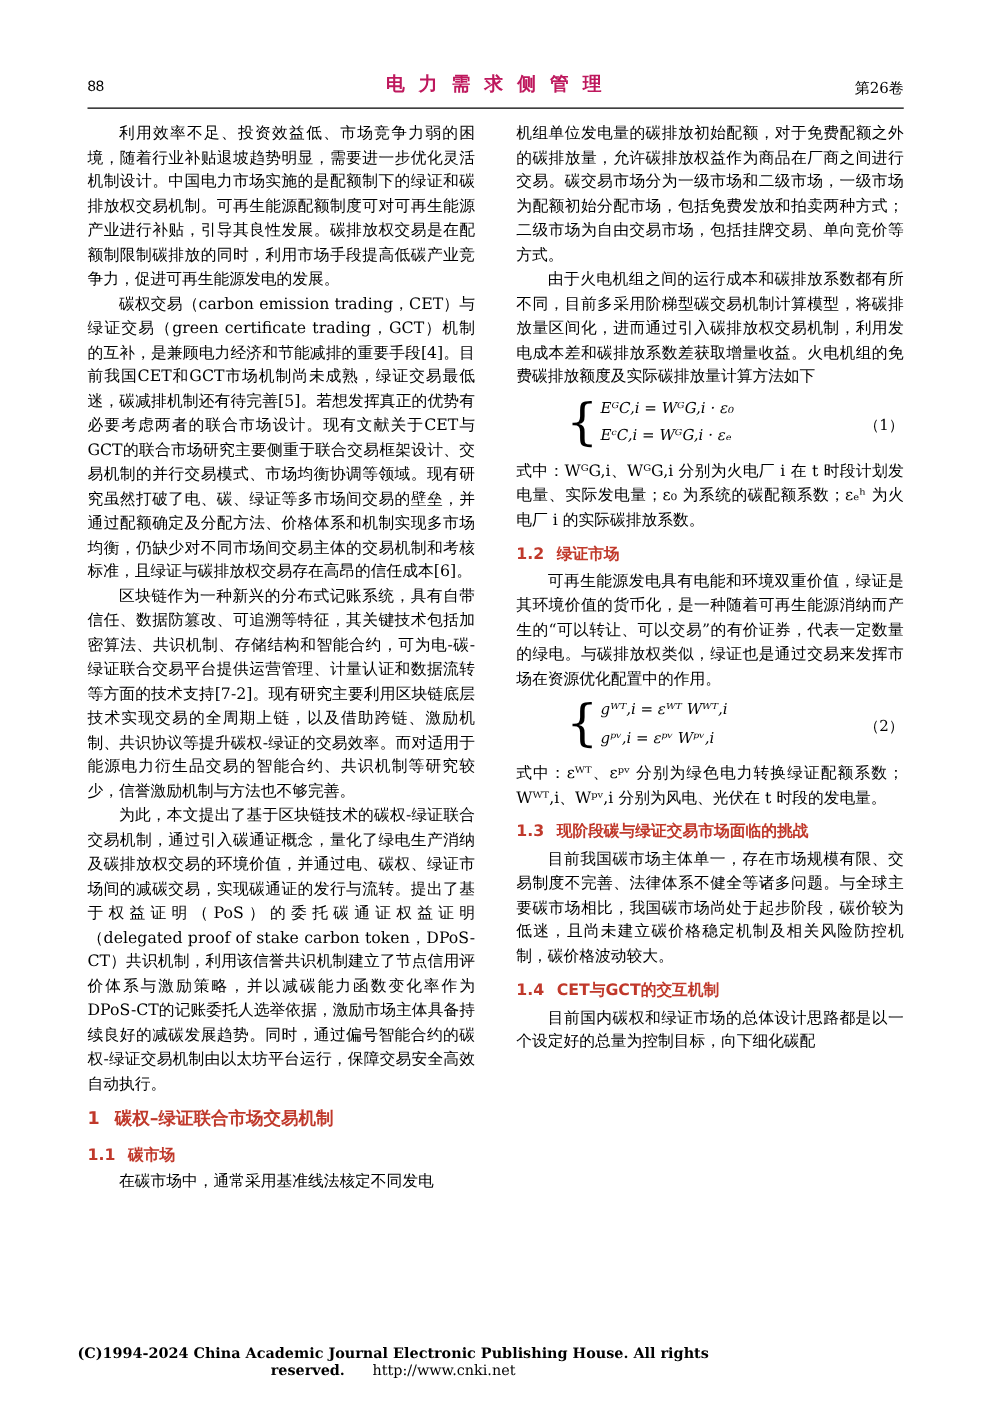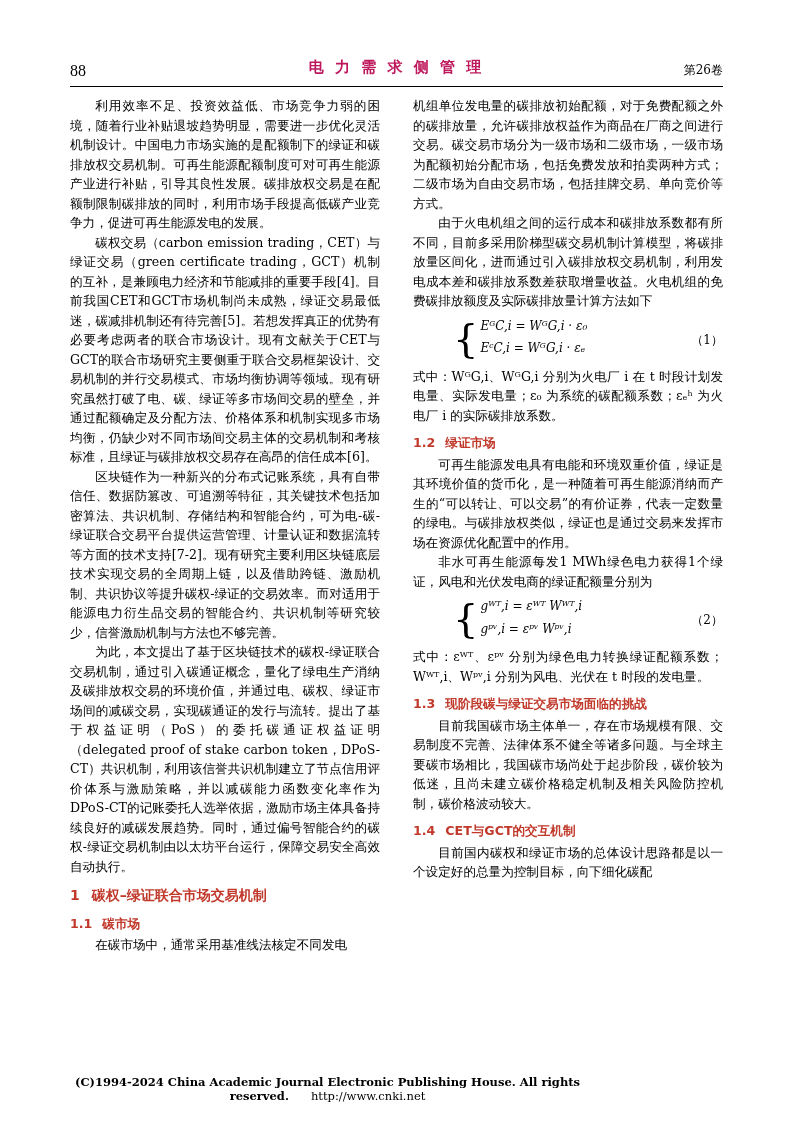--- a/index.html
+++ b/index.html
@@ -31,22 +31,22 @@
     left: 0;
     top: 28px;
     width: 653px;
     height: 1px;
     background: #000000;
   }
   .header-page-no {
     position: absolute;
     left: 0;
     top: 4px;
-    font-size: 16px;
-    font-family: Liberation Serif, serif;
+    font-size: 12px;
+    font-family: Liberation Sans, sans-serif;
   }
   .header-title {
     position: absolute;
     left: 0;
     top: 0;
     width: 653px;
     text-align: center;
     font-size: 15px;
     font-weight: bold;
     color: #be185d;
@@ -130,21 +130,21 @@
     position: absolute;
     right: 0;
     top: 14px;
     font-style: normal;
     font-size: 12px;
   }
 
   
   .footer {
     position: absolute;
-    left: 13px;
+    left: 0;
     top: 1075px;
     width: 629px;
     text-align: center;
     font-size: 11.5px;
     font-family: "DejaVu Serif", "Liberation Serif", serif;
     color: #000000;
   }
   .footer .bold { font-weight: bold; }
   .footer .url { margin-left: 22px; }
 </style>
@@ -192,21 +192,20 @@
       <div class="eq-num">（1）</div>
     </div>
 
     <p class="body noindent">式中：WᴳG,i、WᴳG,i 分别为火电厂 i 在 t 时段计划发电量、实际发电量；ε₀ 为系统的碳配额系数；εₑʰ 为火电厂 i 的实际碳排放系数。</p>
 
     <div class="h2">
       <span class="num">1.2</span><span>绿证市场</span>
     </div>
 
     <p class="body">可再生能源发电具有电能和环境双重价值，绿证是其环境价值的货币化，是一种随着可再生能源消纳而产生的“可以转让、可以交易”的有价证券，代表一定数量的绿电。与碳排放权类似，绿证也是通过交易来发挥市场在资源优化配置中的作用。</p>
-    <p class="body">非水可再生能源每发1 MWh绿色电力获得1个绿证，风电和光伏发电商的绿证配额量分别为</p>
 
     <div class="eq-block">
       <div class="eq-inner">
         <span class="brace">{</span>
         <span class="eq-lines">
           <span class="eq-line">gᵂᵀ,i = εᵂᵀ Wᵂᵀ,i</span>
           <span class="eq-line">gᵖᵛ,i = εᵖᵛ Wᵖᵛ,i</span>
         </span>
       </div>
       <div class="eq-num">（2）</div>

